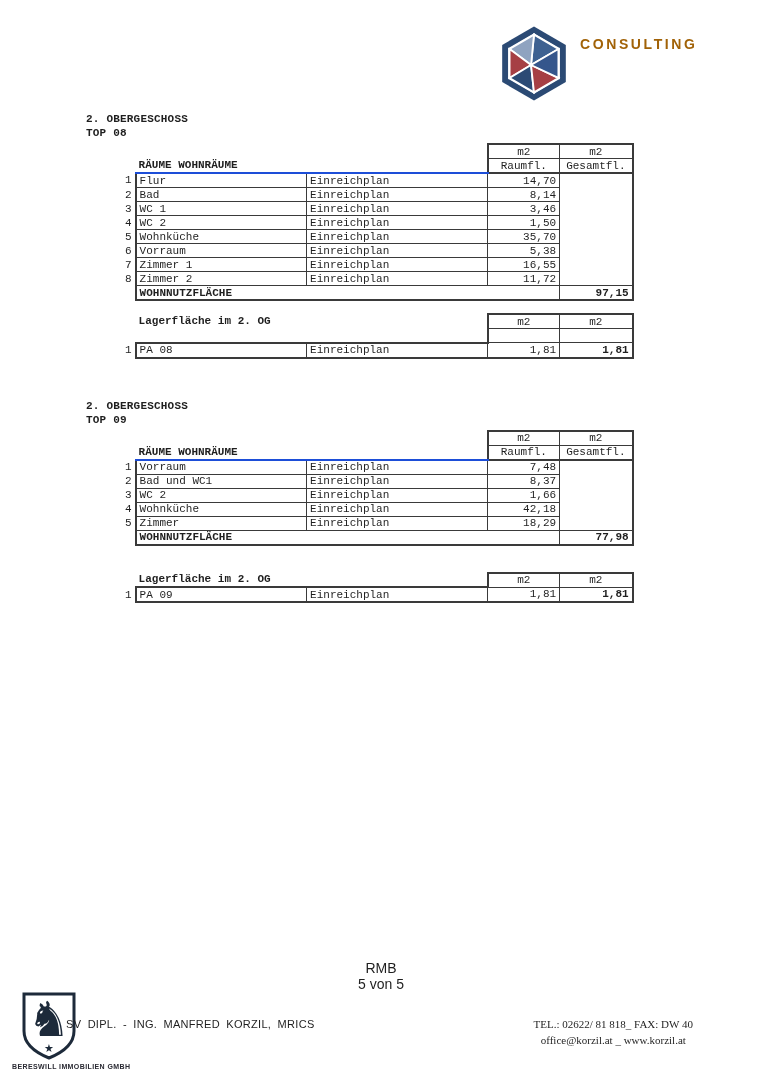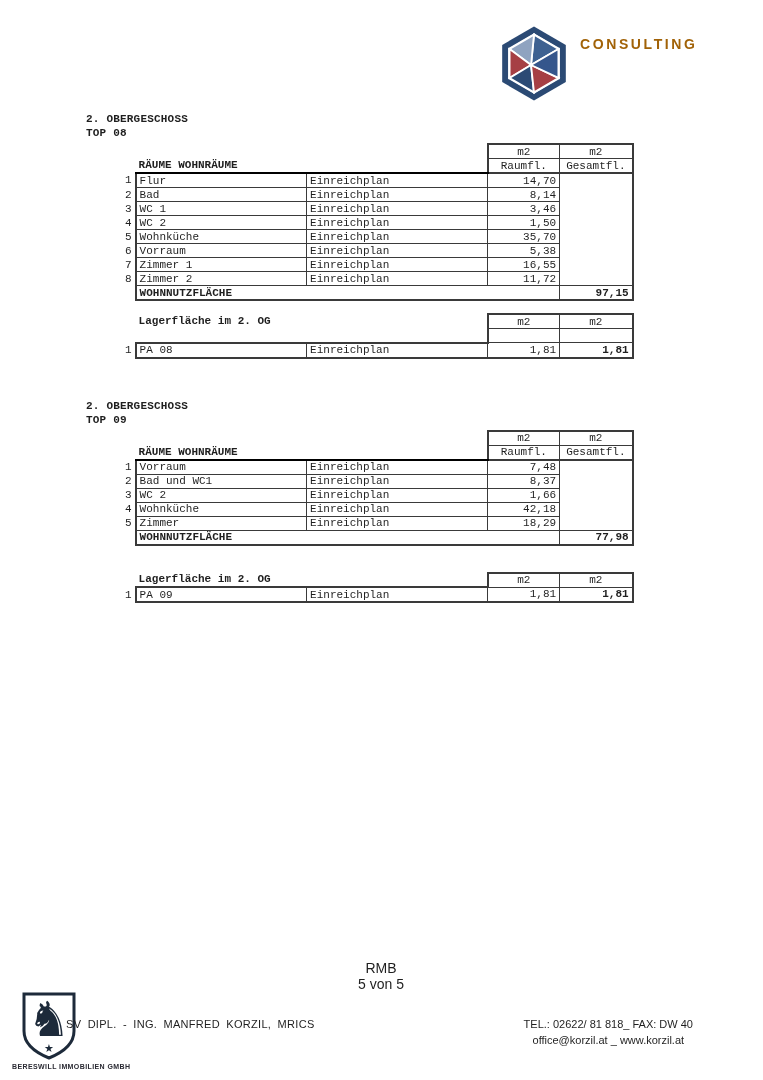--- a/index.html
+++ b/index.html
@@ -21,32 +21,32 @@
   table.tbl{border-collapse:collapse;table-layout:fixed;margin-left:36px;margin-top:3px;font-size:11px;}
   table.storage{margin-top:12px;}
   table.storage2{margin-top:26px;}
   .tbl td{height:13px;line-height:12px;padding:0 3px;overflow:hidden;white-space:nowrap;}
   .c{border:1px solid #3a3a3a;}
   .nc{border:none;}
   .num{text-align:right;padding-right:2px;}
   .val{text-align:right;padding-right:4px;}
   .ctr{text-align:center;}
   .bold{font-weight:bold;}
-  .lbl{border:none;border-bottom:2px solid #000000;font-weight:bold;}
+  .lbl{border:none;border-bottom:2px solid #1d4ed8;font-weight:bold;}
   .lbl-s{border:none;font-weight:bold;}
   .bt2{border-top-width:2px;}
   .br2{border-right-width:2px;}
   .bl2{border-left-width:2px;}
   .bb2{border-bottom-width:2px;}
   
   .footer-logo{position:absolute;left:20px;top:991px;}
   .footer-small{position:absolute;left:12px;top:1063px;font-size:7px;font-weight:bold;letter-spacing:0.4px;color:#2a2a33;}
   .footer-left{position:absolute;left:66px;top:1016px;font-size:11px;line-height:16px;letter-spacing:0.3px;word-spacing:3px;}
   .footer-center{position:absolute;left:321px;top:960px;width:120px;text-align:center;font-size:14px;line-height:16px;}
-  .footer-right{position:absolute;right:70px;top:1016px;font-size:11px;line-height:16px;text-align:center;}
+  .footer-right{position:absolute;right:70px;top:1016px;font-size:11px;line-height:16px;text-align:center;font-family:Liberation Serif, serif;}
 </style>
 </head>
 <body>
 
 <div class="page">
 
   <div class="brand">
     <span>
       <svg width="74" height="77" viewBox="0 0 100 104">
         <polygon points="50,2 93,27 93,77 50,102 7,77 7,27" fill="#2b4a74"></polygon>

